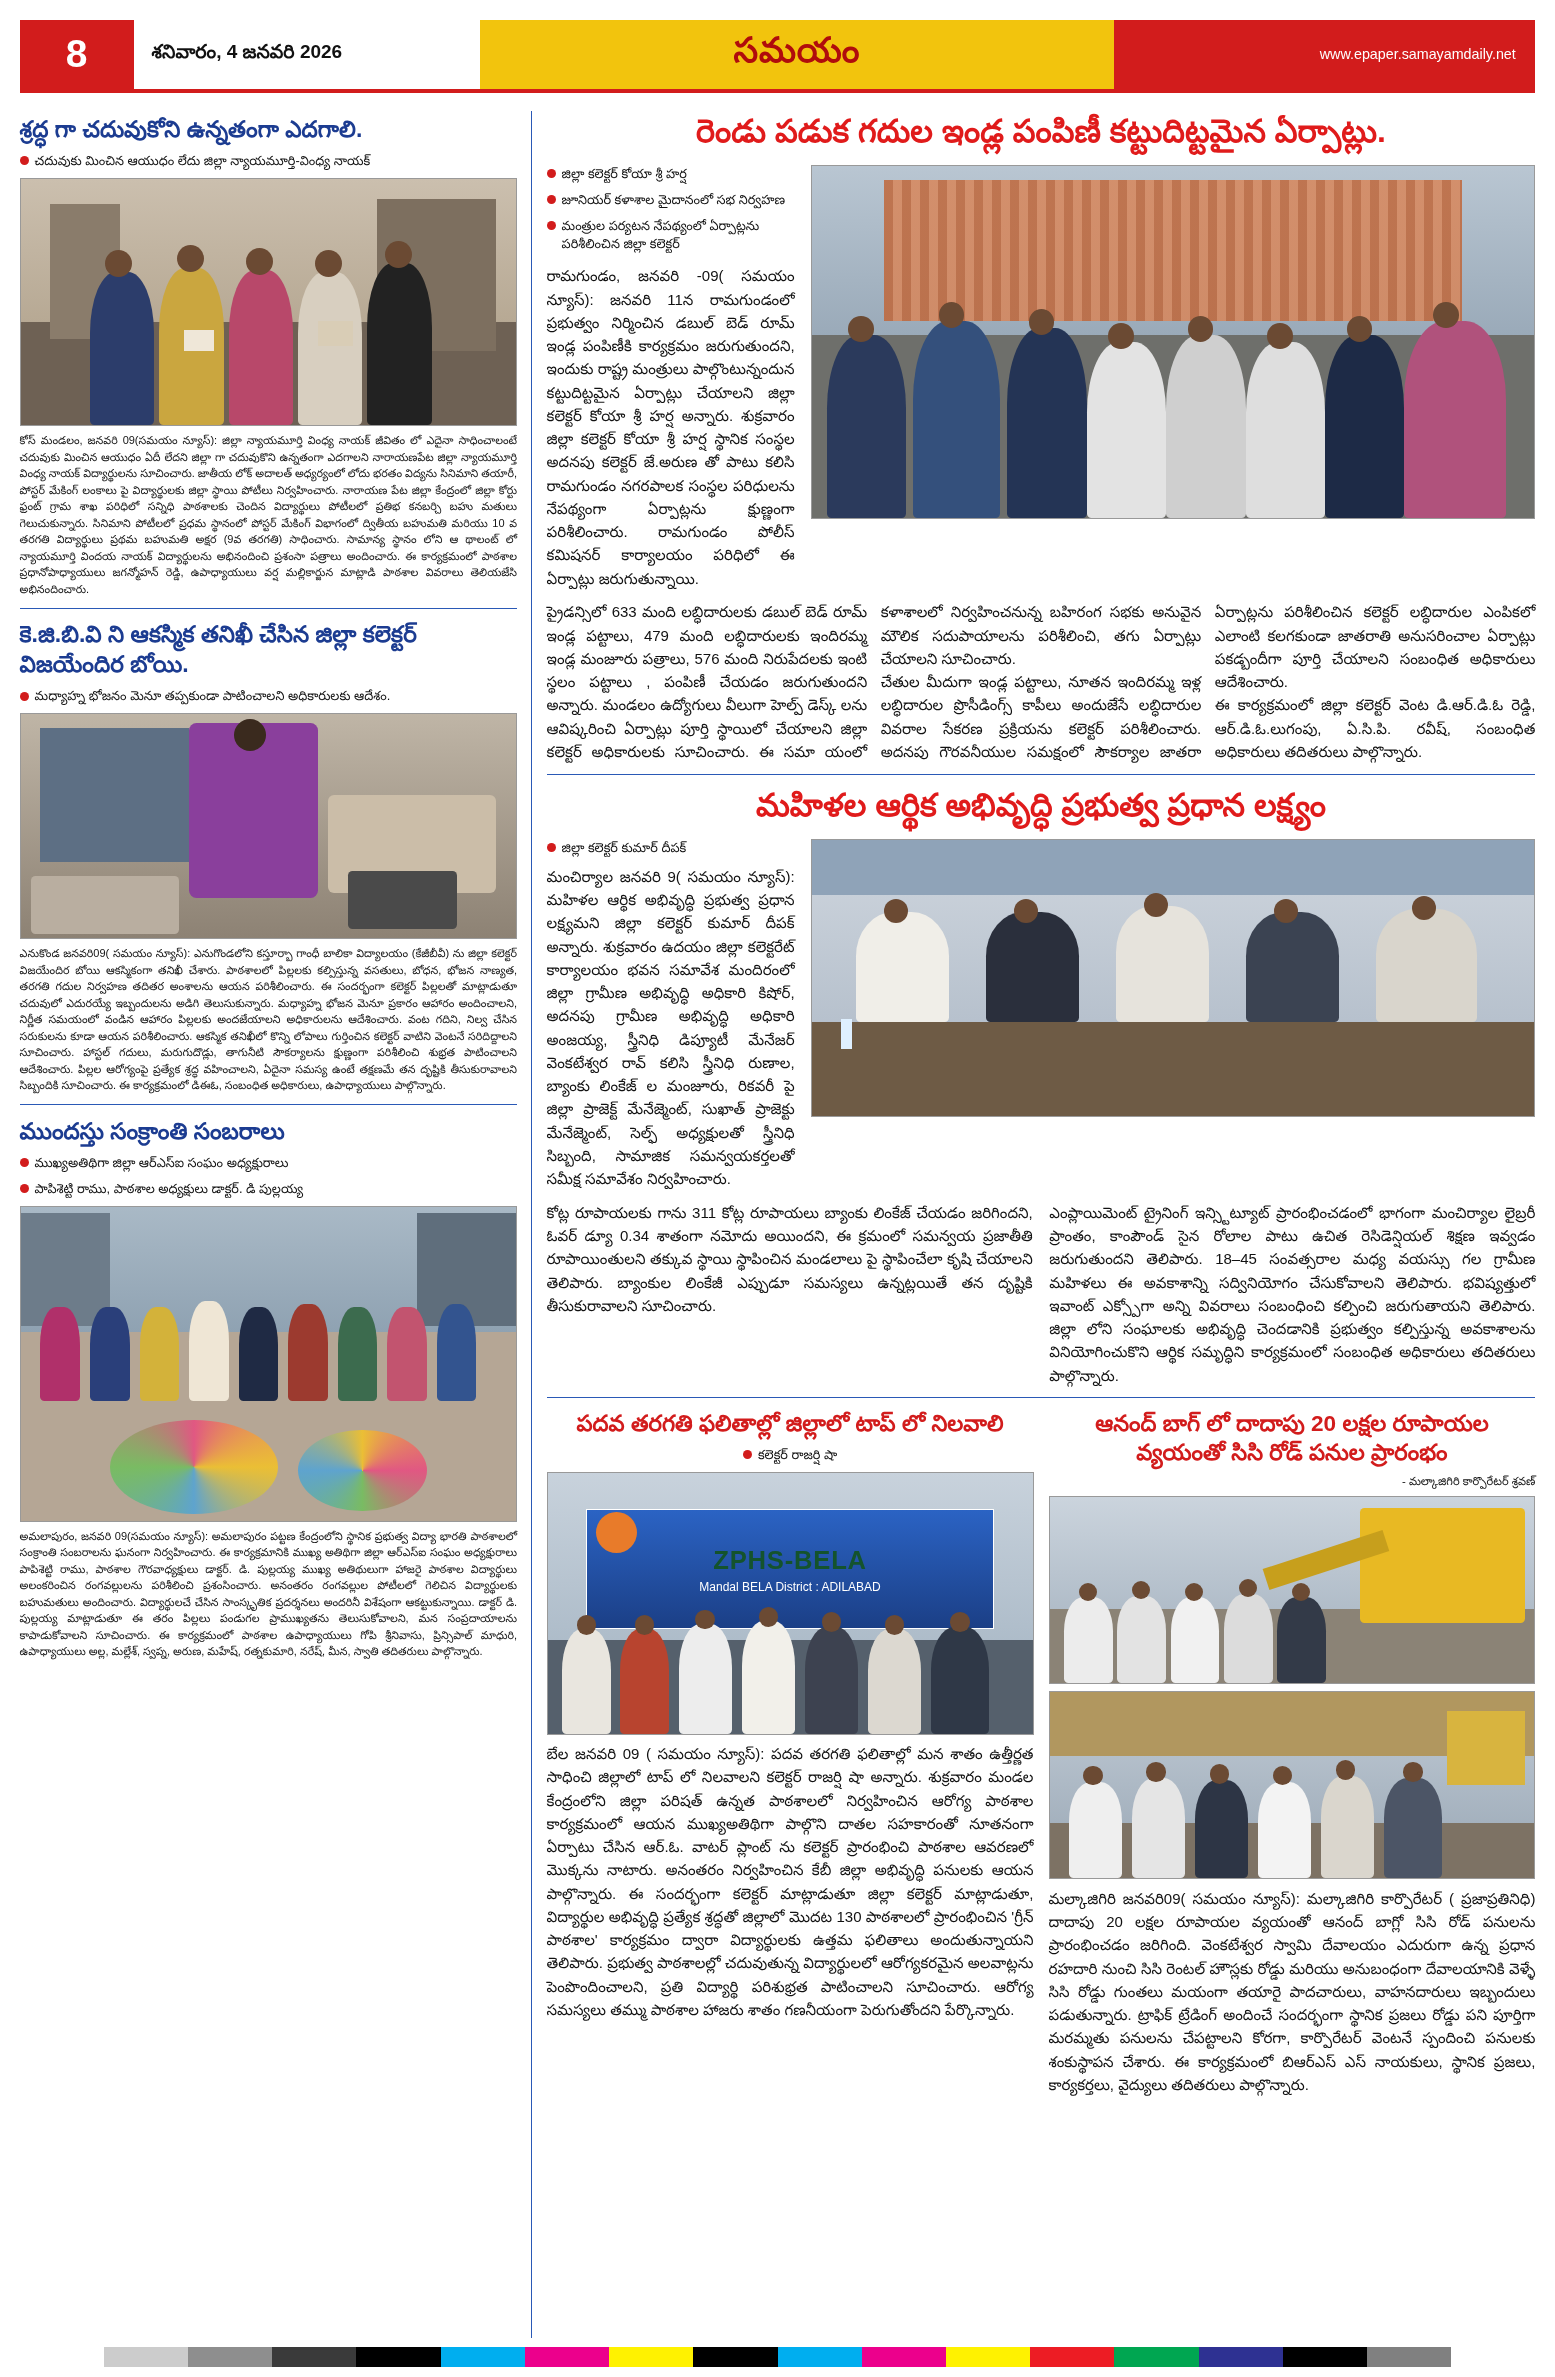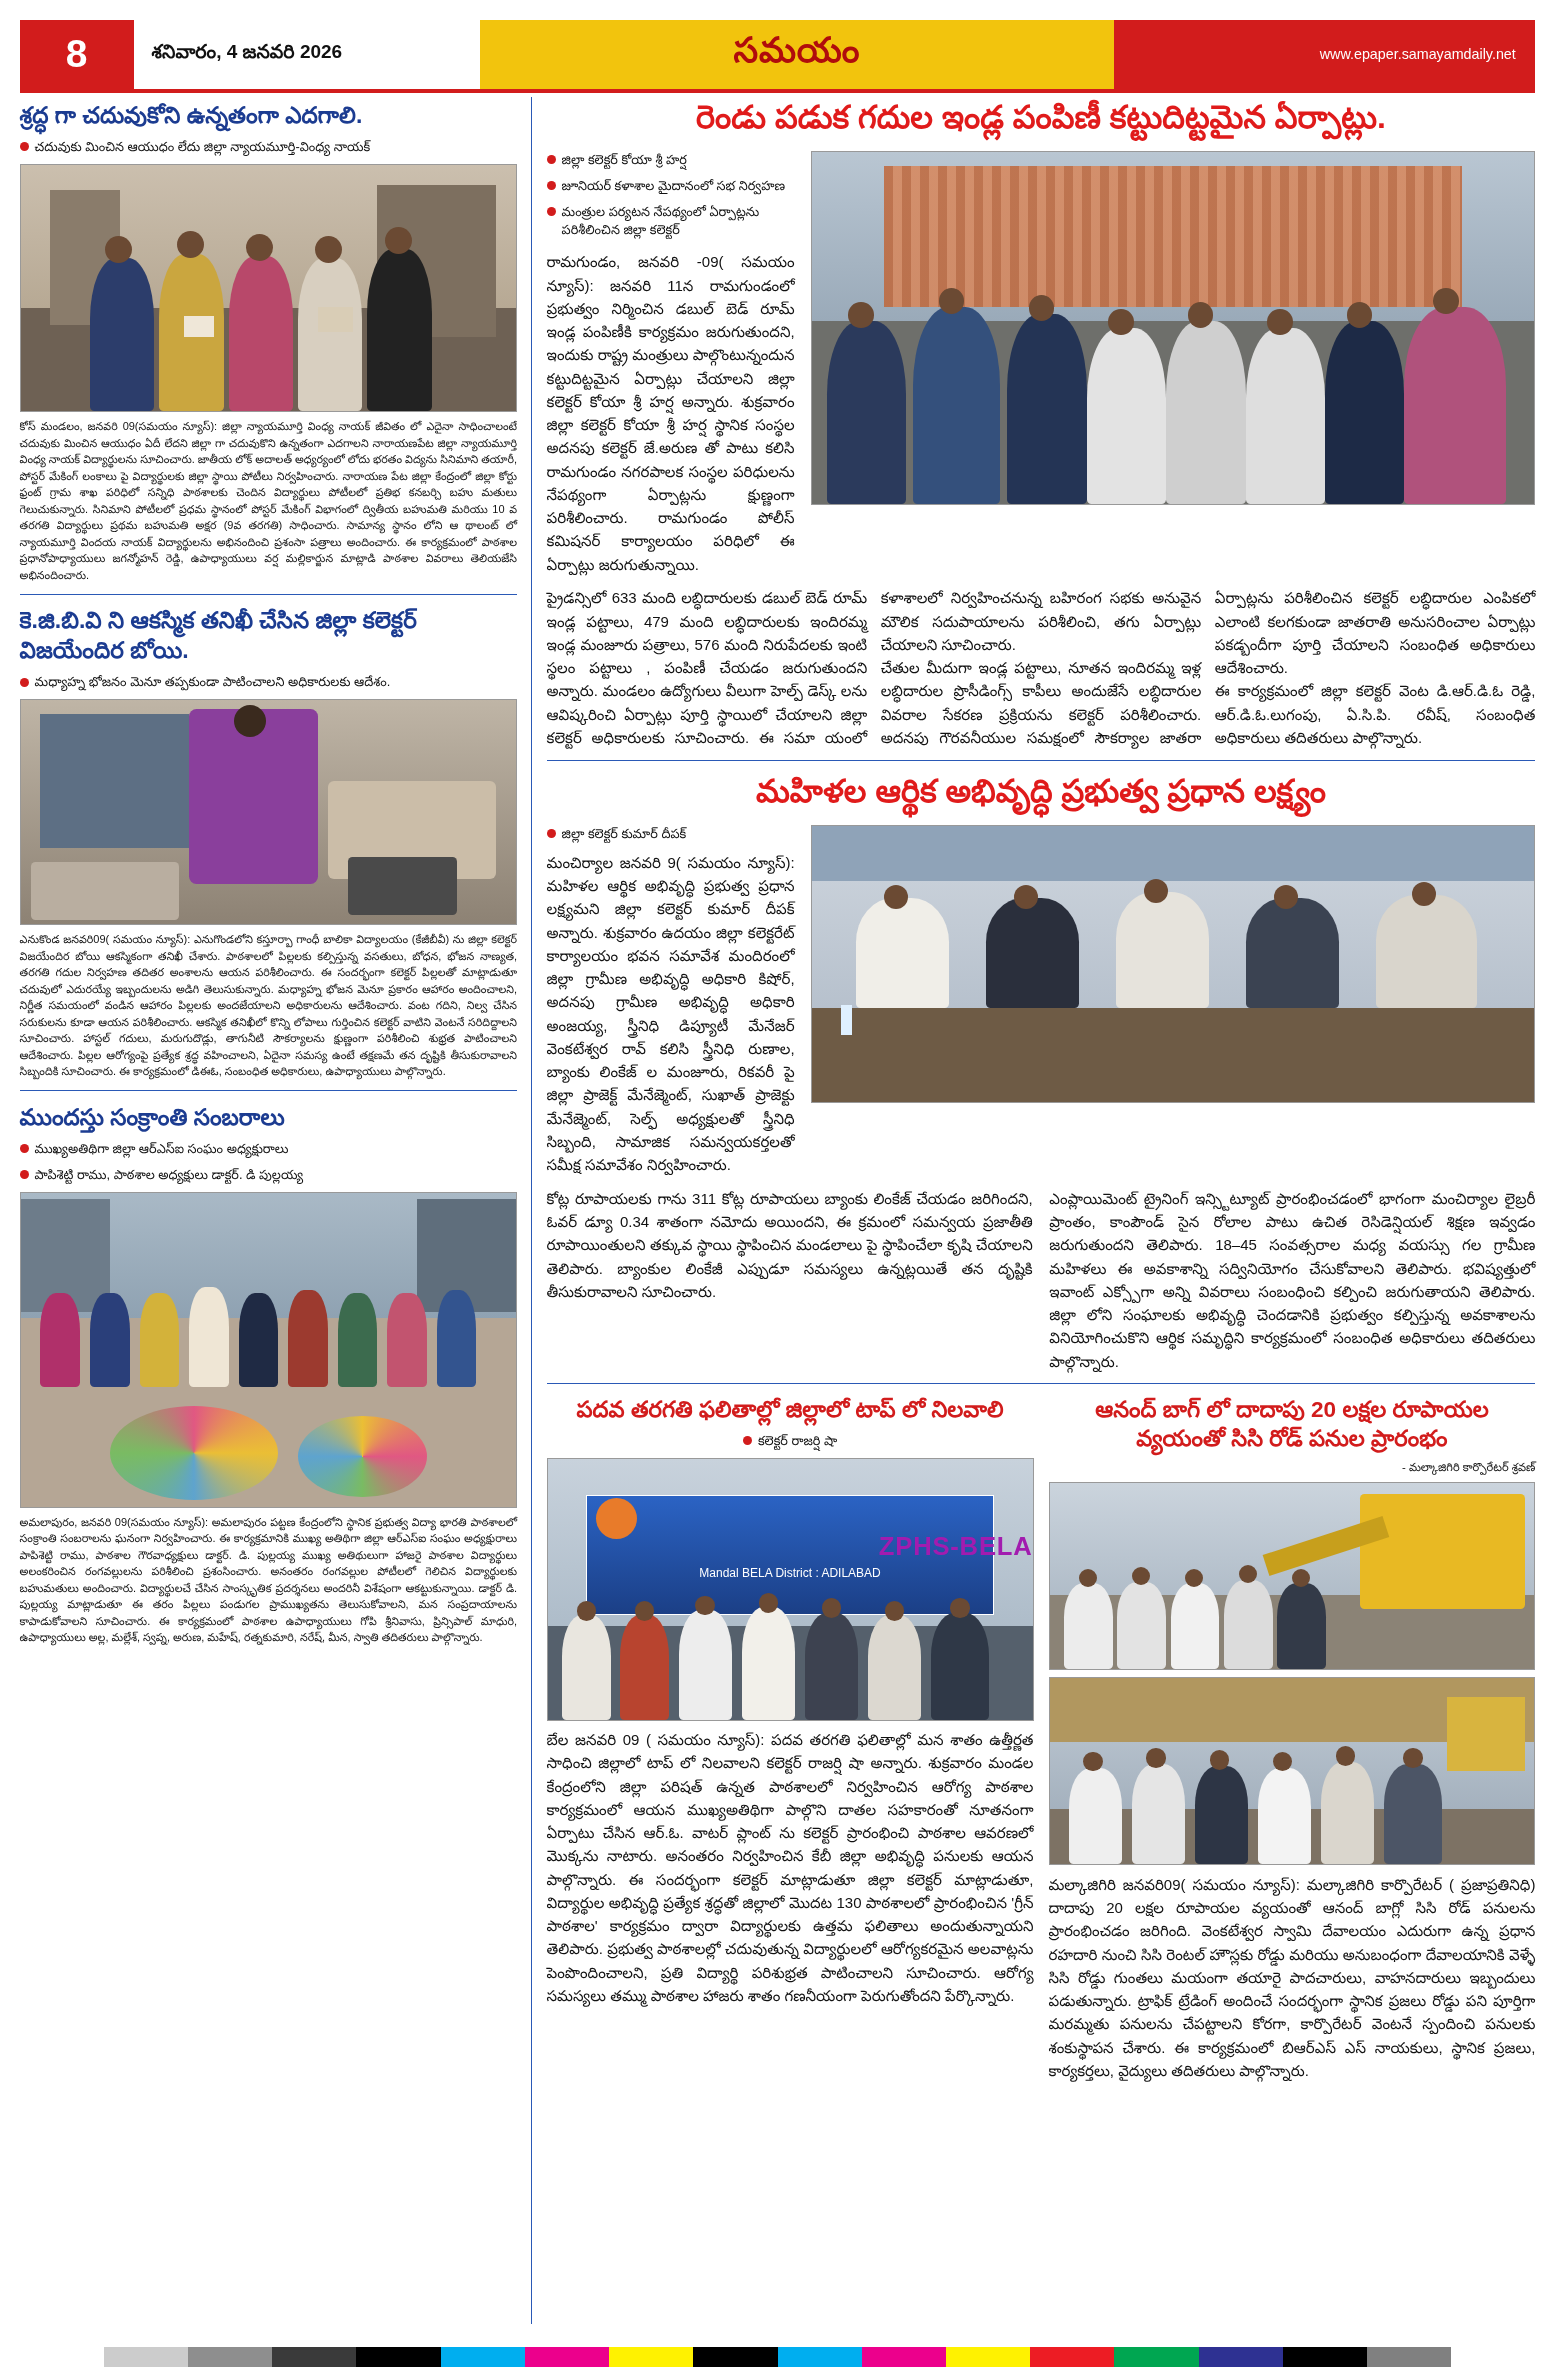--- a/index.html
+++ b/index.html
@@ -52,21 +52,21 @@
     display:flex; align-items:center; justify-content:flex-end;
     padding-right:19.6px;
     color:#fff; font-size:14.3px;
   }
   .mh-rule { height:4.5px; background:#d21c1c; margin-top:0; }
 
   
   .content {
     display:flex;
     gap:0;
-    margin-top:4px;
+    margin-top:18px;
     height:2227px;
   }
   .col-left {
     width:512px;
     border-right:1.5px solid #2a59b6;
     padding-right:13.5px;
   }
   .col-right {
     flex:1;
     padding-left:15px;
@@ -158,21 +158,21 @@
   .credit-right { text-align:right; font-size:11.3px; color:#111; margin-top:3px; }
 
   .school-banner {
     position:absolute; left:8%; right:8%; top:14%;
     height:46%;
     background:linear-gradient(#2b63c4,#1b3f86);
     border:1.5px solid #fff;
   }
   .banner-text {
     position:absolute; left:0; right:0; top:28%;
-    text-align:right; color:#a21caf; font-size:25.6px; font-weight:bold;
+    text-align:center; color:#14532d; font-size:25.6px; font-weight:bold;
     letter-spacing:0.8px;
   }
 </style>
 </head>
 <body>
 
 <div class="page">
 
   <div class="masthead">
     <div class="mh-left">8</div>

